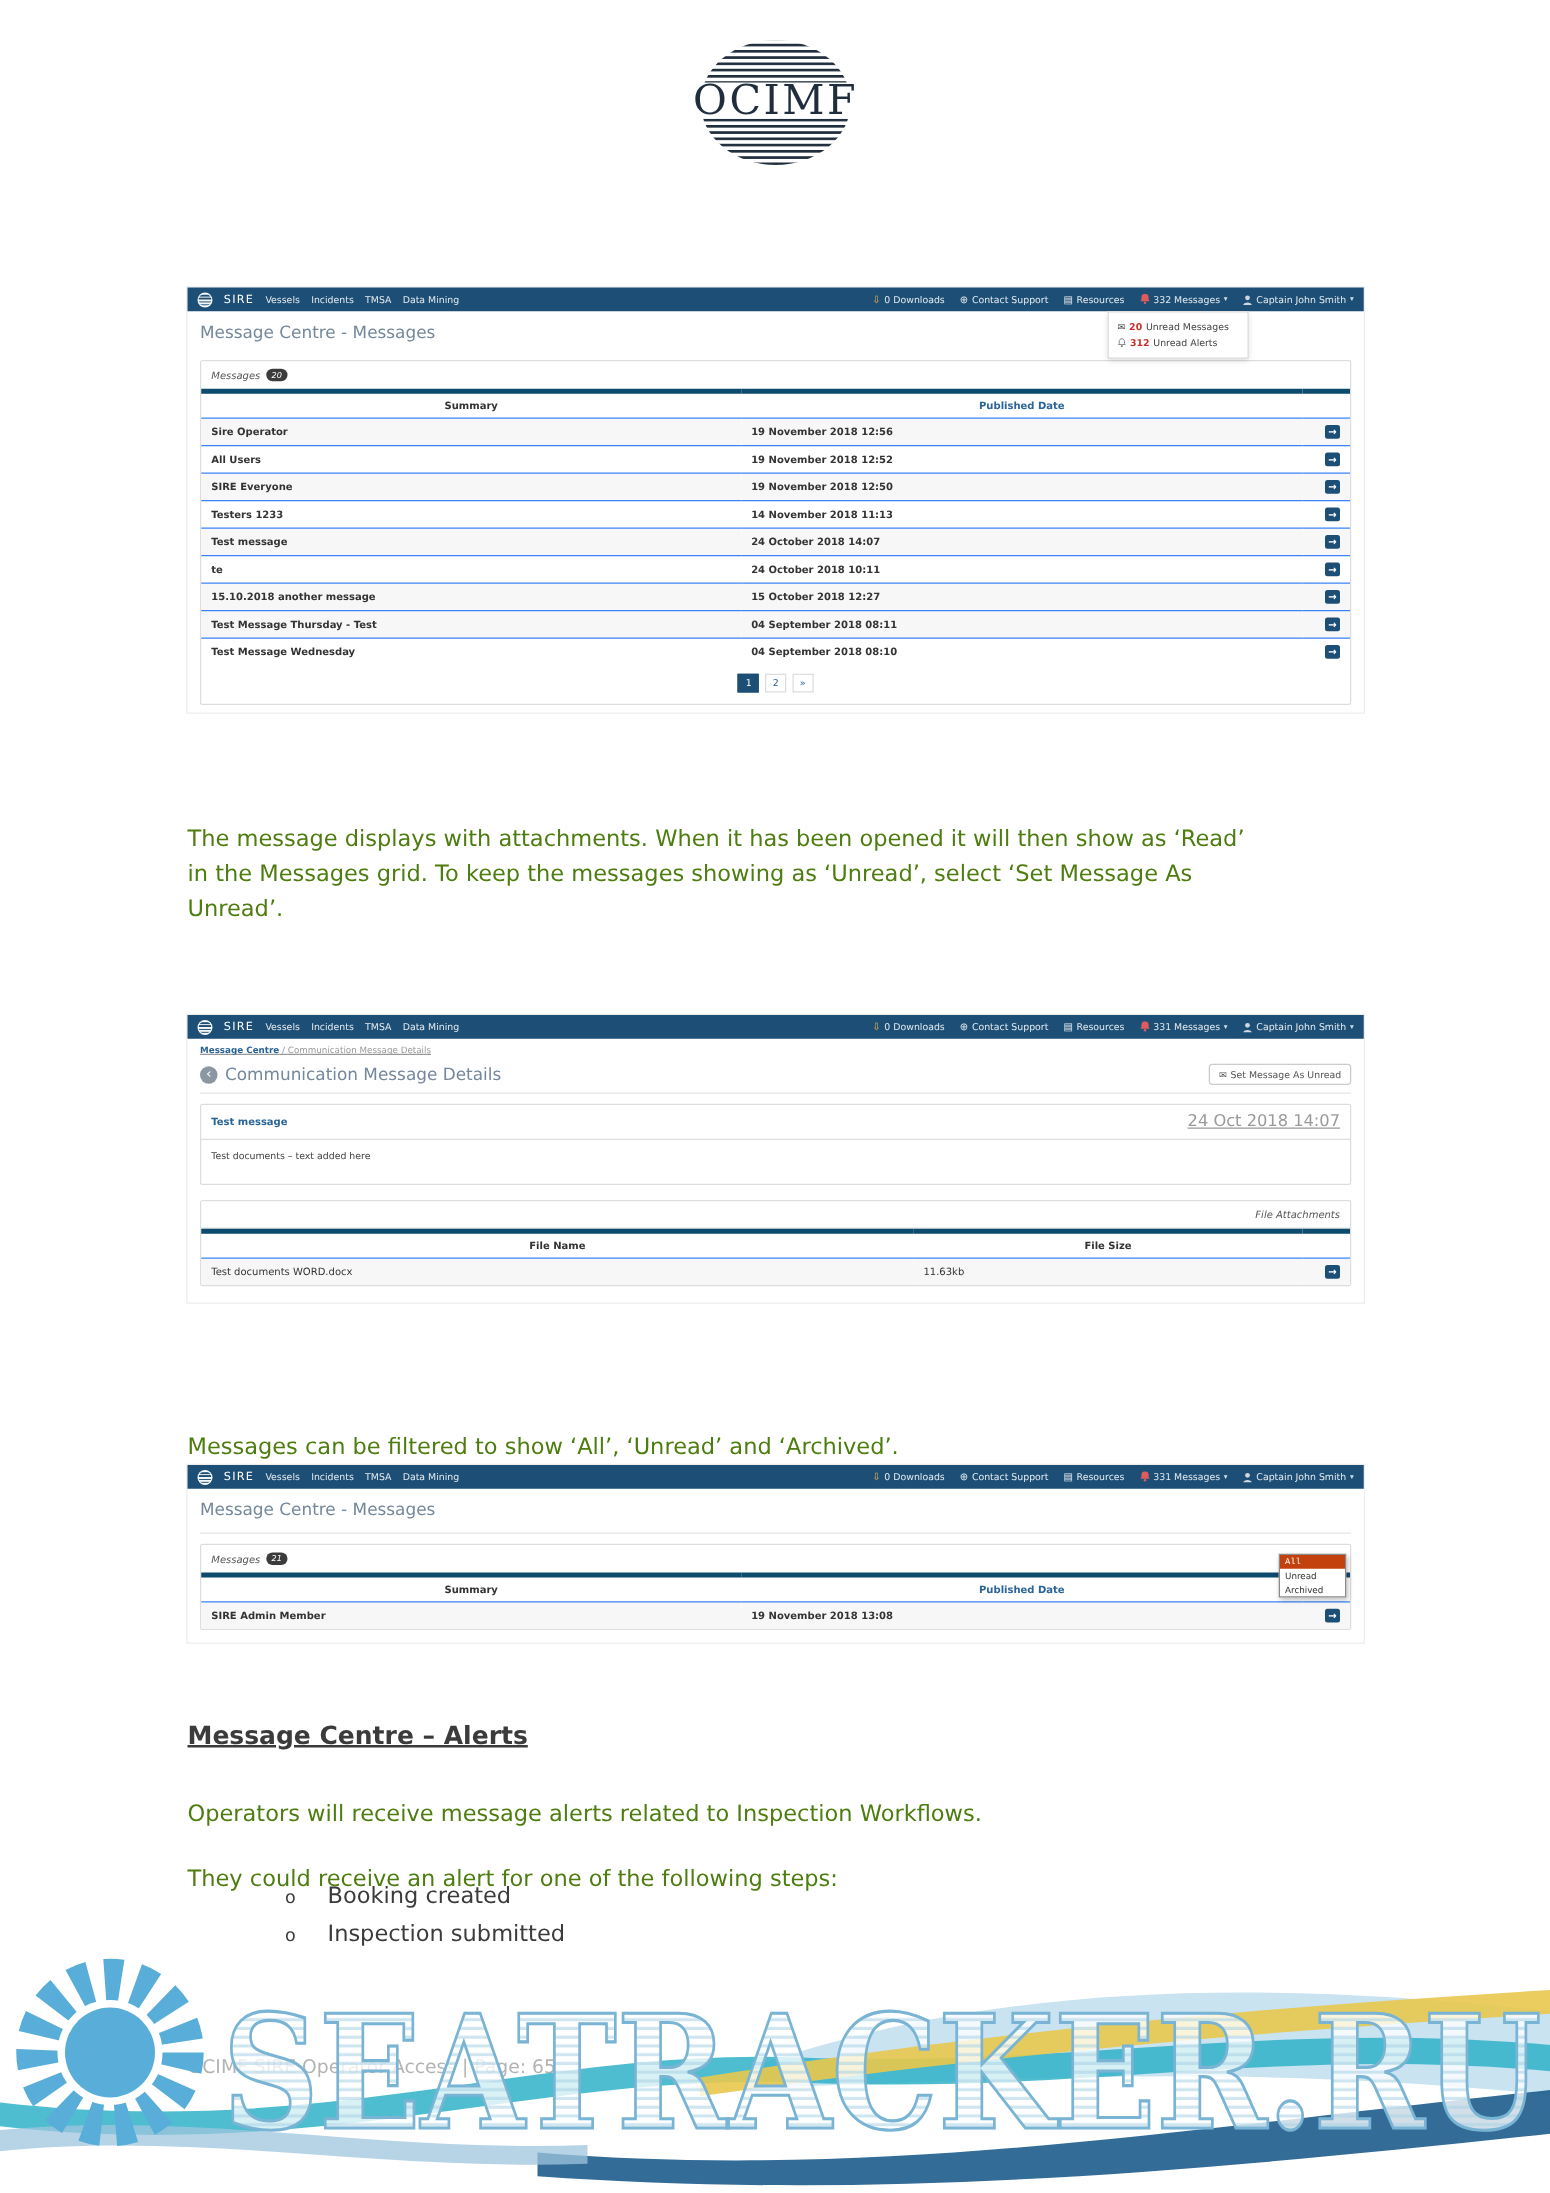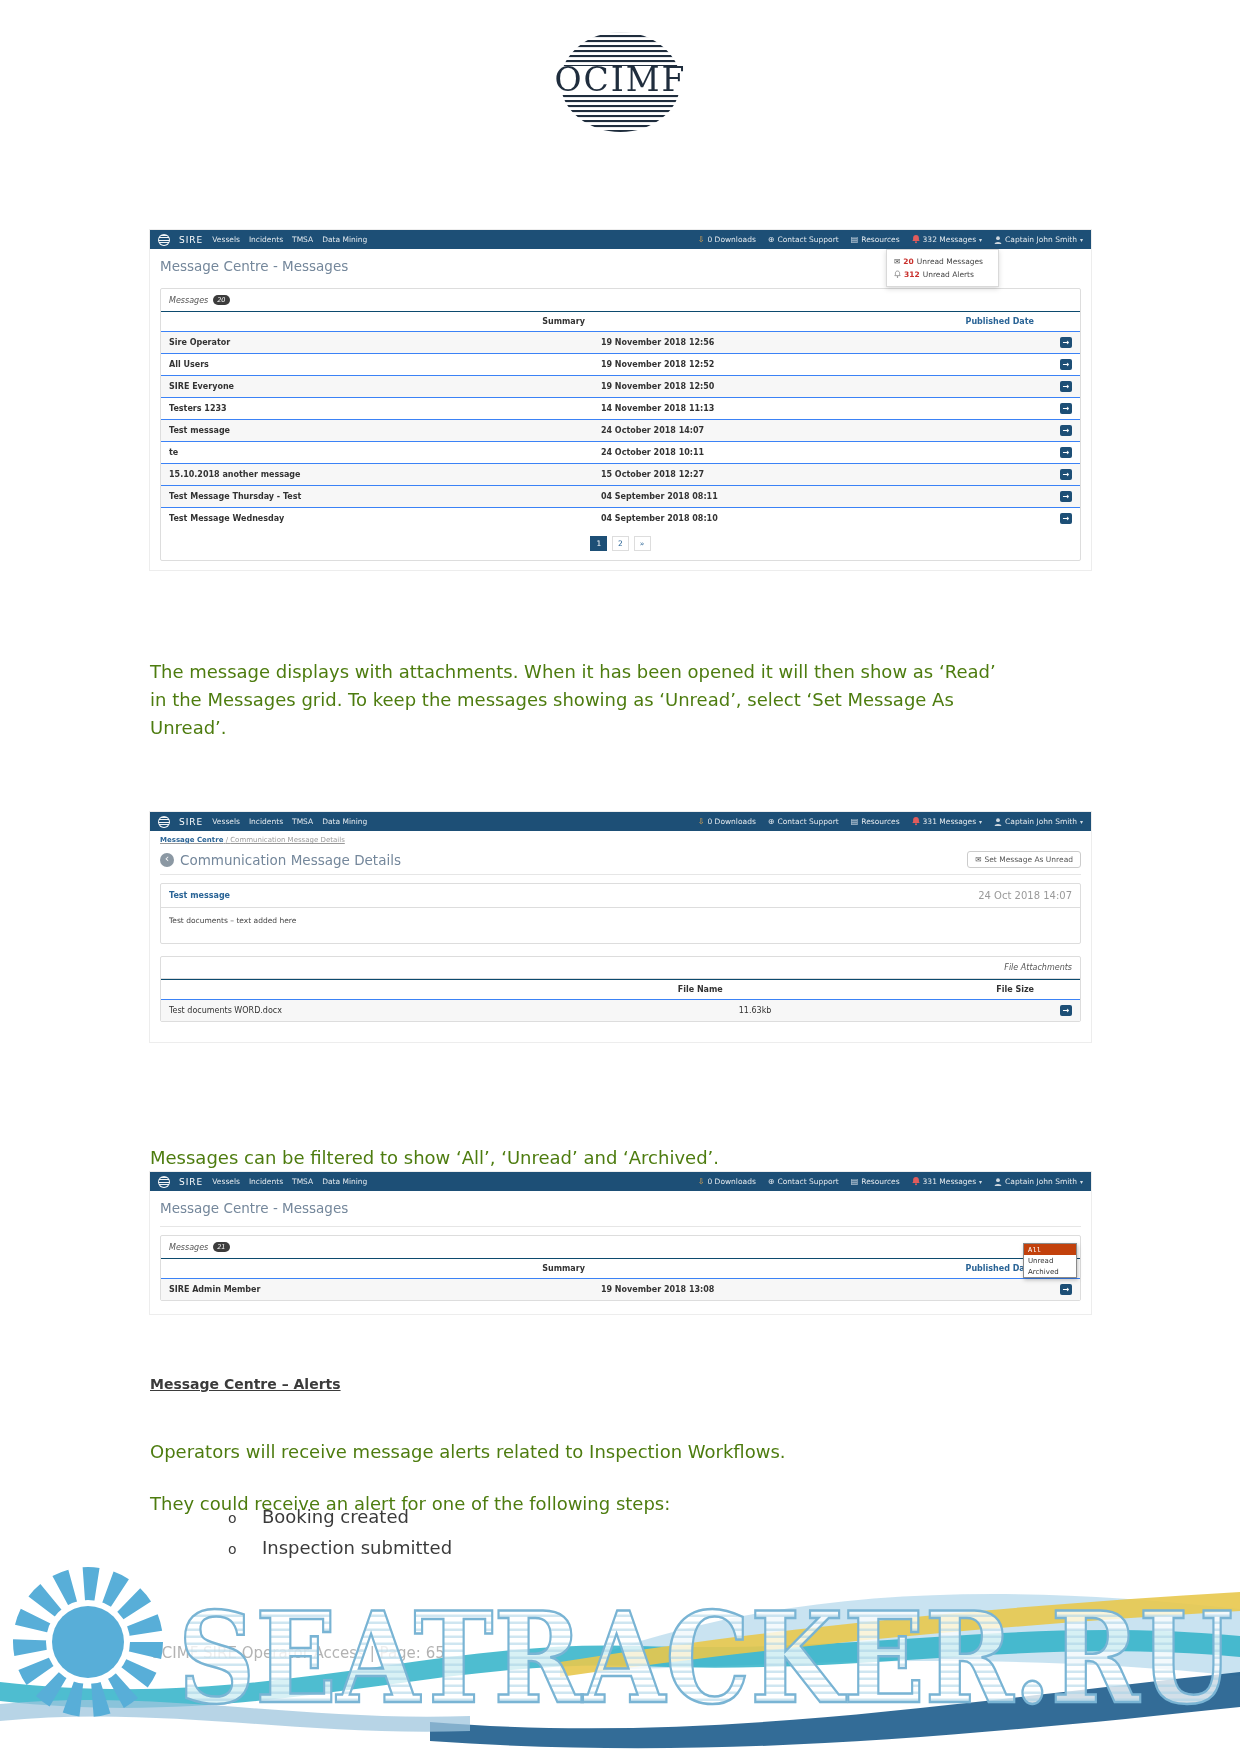--- a/index.html
+++ b/index.html
@@ -24,21 +24,21 @@
   .ic-dl{color:#f0ad4e;font-size:8px;}
   .ic-w{color:#dfe7ee;font-size:8px;}
   .caret{font-size:6px;color:rgba(255,255,255,.8);}
   .icsvg{display:inline-block;vertical-align:middle;}
 
   .shot-title{font-size:13.5px;color:#74879b;padding:9px 10px 0;}
   .panel{margin:0 10px;border:1px solid #ddd;border-radius:2px;background:#fff;position:relative;}
   .phead{display:flex;align-items:center;gap:5px;padding:6px 8px;font-size:8px;color:#555;font-style:italic;}
   .badge{background:#3c3c3c;color:#fff;font-size:6.5px;padding:1px 4px;border-radius:7px;}
   table.grid{width:100%;border-collapse:collapse;font-size:8px;}
-  table.grid th{text-align:right;font-weight:bold;color:#333;padding:5px 8px;border-top:1px solid #0c4a6e;}
+  table.grid th{text-align:center;font-weight:bold;color:#333;padding:5px 8px;border-top:4px solid #0c4a6e;}
   table.grid th.pd{color:#2a6496;}
   table.grid td{padding:5px 8px;border-top:1px solid #3b82f6;color:#333;font-weight:600;}
   table.grid tr.alt{background:#f7f7f7;}
   td.act,th.act{width:22px;text-align:right;padding-right:6px;}
   .gobtn{display:inline-block;width:12px;height:11px;background:#1d4f76;color:#fff;
          border-radius:2px;font-size:8px;line-height:11px;text-align:center;}
   .pag{text-align:center;padding:7px 0 9px;}
   .pg{display:inline-block;min-width:9px;padding:2px 3px;border:1px solid #ddd;color:#2a6496;
       font-size:7.5px;background:#fff;margin:0 1px;text-align:center;}
   .pg.active{background:#1d4f76;border-color:#1d4f76;color:#fff;}
@@ -54,33 +54,33 @@
   .crumb-a{color:#2a6496;font-weight:bold;}
   .titlerow{display:flex;align-items:center;padding:5px 10px 2px;}
   .backbtn{width:14px;height:14px;border-radius:50%;background:#8b98a3;color:#fff;font-size:11px;
            line-height:12px;text-align:center;flex:0 0 auto;}
   .t2{font-size:13.5px;color:#74879b;margin-left:6px;}
   .unreadbtn{margin-left:auto;border:1px solid #ccc;border-radius:3px;background:#fff;color:#555;
              font-size:7.5px;padding:3px 7px;display:flex;gap:3px;align-items:center;}
   .hr{border-top:1px solid #e6e6e6;margin:4px 10px 8px;}
   .p1head{display:flex;align-items:center;padding:6px 8px;border-bottom:1px solid #ddd;}
   .msglink{color:#2a6496;font-weight:bold;font-size:8px;}
-  .msgdate{margin-left:auto;color:#9a9a9a;font-size:10px;}
+  .msgdate{margin-left:auto;color:#9a9a9a;font-size:13px;text-decoration:underline;}
   .p1body{padding:8px 8px 18px;font-size:7.5px;color:#444;}
   .gap12{height:12px;}
 
   
   .filtersel{position:absolute;right:3px;top:7px;width:52px;background:#fff;border:1px solid #8a8a8a;
              box-shadow:1px 2px 4px rgba(0,0,0,.25);z-index:9;}
   .opt{font-size:7px;color:#333;padding:1.5px 4px;}
   .opt.sel{background:#c2410c;color:#fff;font-family:Liberation Mono, monospace;}
 
   
   .doc-p{position:absolute;left:150px;width:852px;font-size:18px;line-height:1.56;color:#4d7c0f;}
-  .doc-h{position:absolute;left:150px;font-size:14px;color:#3b3b3b;text-decoration:underline;font-weight:600;}
+  .doc-h{position:absolute;left:150px;font-size:20px;color:#3b3b3b;text-decoration:underline;font-weight:600;}
   .bullet{position:absolute;left:150px;font-size:18px;color:#3b3b3b;padding-left:78px;}
   .bm{display:inline-block;width:34px;font-size:14px;}
 
   
   .footer{position:absolute;left:150px;top:1644px;font-size:15px;color:#b3b3b3;z-index:1;}
   .wm{position:absolute;left:0;top:1554px;z-index:2;pointer-events:none;}
 </style>
 </head>
 <body>
 

